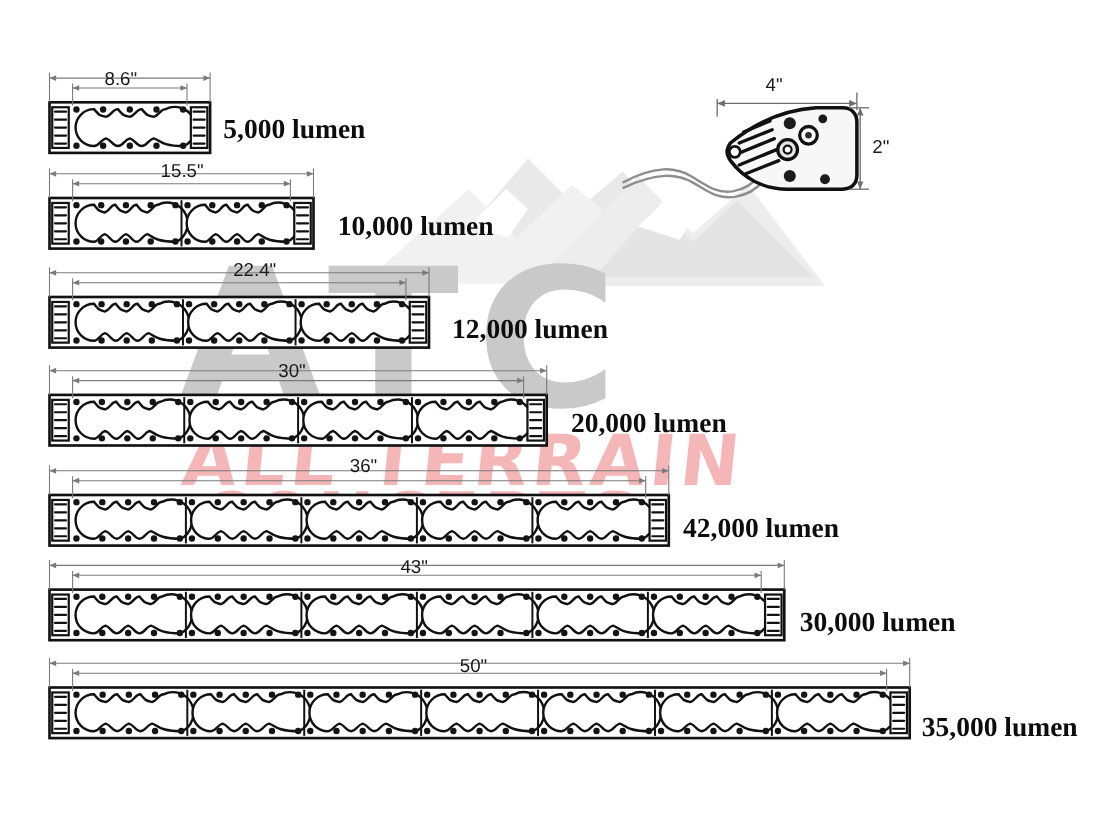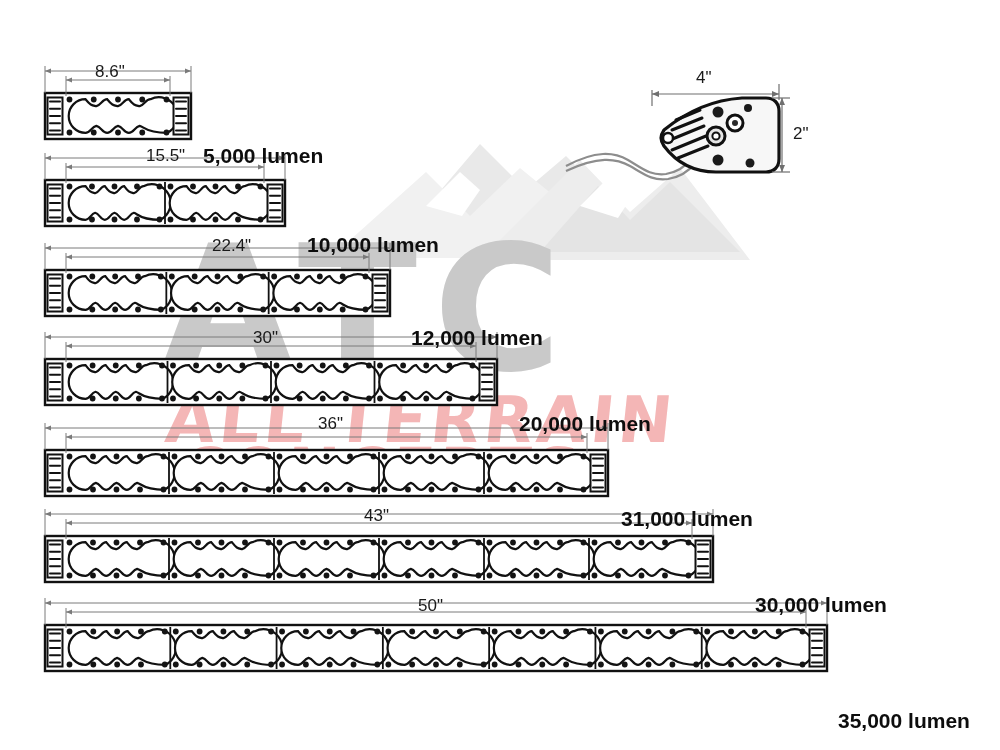--- a/index.html
+++ b/index.html
@@ -52,27 +52,26 @@
   
   .draw-layer {
     position: absolute; left:0; top:0;
     width: 1000px; height: 750px;
     z-index: 3;
   }
 
   
   .lumen-label {
     position: absolute;
-    font-family: Liberation Sans, sans-serif;
+    font-family: Liberation Serif, serif;
     font-weight: 700;
-    font-size: 21px;
+    font-size: 25px;
     color: #0d0d0d;
     white-space: nowrap;
     z-index: 5;
-    margin-top: 40px;
   }
   
   .dim-text {
     position: absolute;
     font-family: "Liberation Sans", sans-serif;
     font-size: 17px;
     color: #1a1a1a;
     white-space: nowrap;
     z-index: 5;
   }
@@ -651,23 +650,23 @@
   <div id="labels">
       <div class="dim-text" style="left: 95px; top: 62px;">8.6"</div>
       <div class="lumen-label" style="left: 203px; top: 104px;">5,000 lumen</div>
       <div class="dim-text" style="left: 146px; top: 146px;">15.5"</div>
       <div class="lumen-label" style="left: 307px; top: 193px;">10,000 lumen</div>
       <div class="dim-text" style="left: 212px; top: 236px;">22.4"</div>
       <div class="lumen-label" style="left: 411px; top: 286px;">12,000 lumen</div>
       <div class="dim-text" style="left: 253px; top: 328px;">30"</div>
       <div class="lumen-label" style="left: 519px; top: 372px; text-align: right;">20,000 lumen</div>
       <div class="dim-text" style="left: 318px; top: 414px;">36"</div>
-      <div class="lumen-label" style="left: 621px; top: 467px;">31,000 lumen</div>
+      <div class="lumen-label" style="left: 621px; top: 467px;">42,000 lumen</div>
       <div class="dim-text" style="left: 364px; top: 506px;">43"</div>
-      <div class="lumen-label" style="left: 755px; top: 553px;">30,000 lumen</div>
+      <div class="lumen-label" style="left: 727px; top: 553px;">30,000 lumen</div>
       <div class="dim-text" style="left: 418px; top: 596px;">50"</div>
-      <div class="lumen-label" style="left: 838px; top: 669px;">35,000 lumen</div>
+      <div class="lumen-label" style="left: 838px; top: 648px;">35,000 lumen</div>
     </div>
 
   <div class="dim-text" style="left:696px; top:68px;">4"</div>
   <div class="dim-text" style="left:793px; top:124px;">2"</div>
 
 </div>
 
 </body></html>

